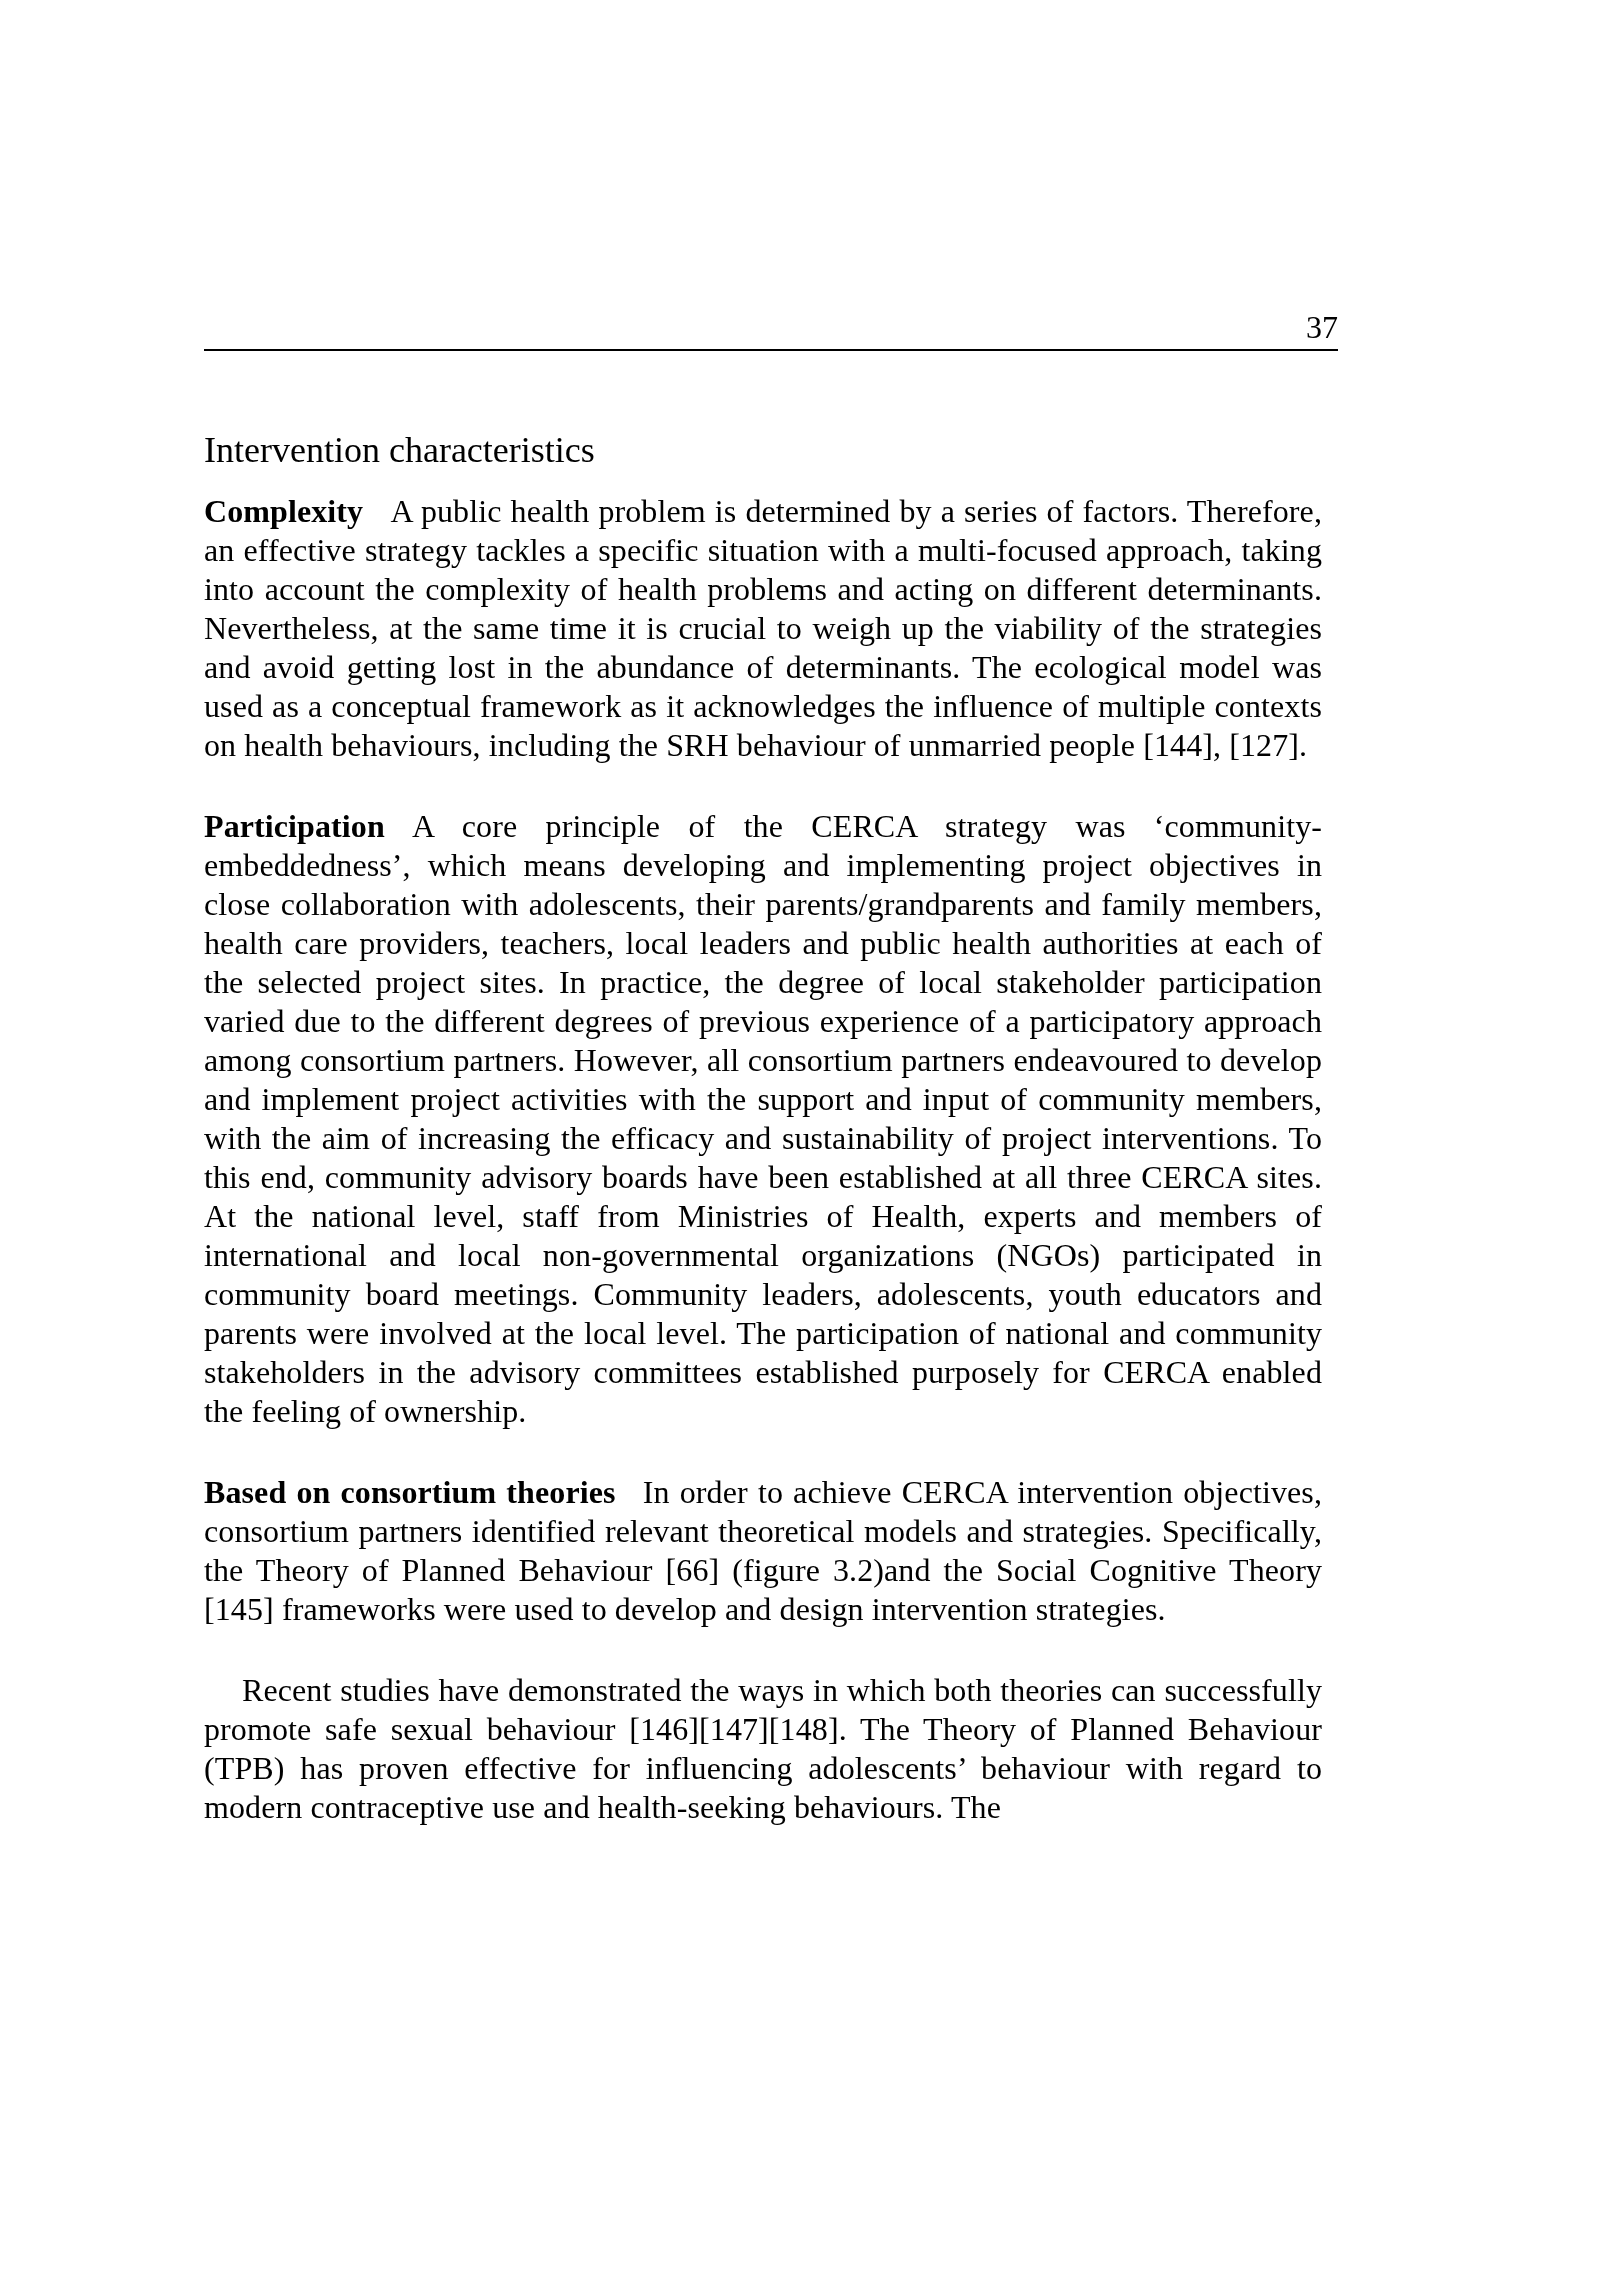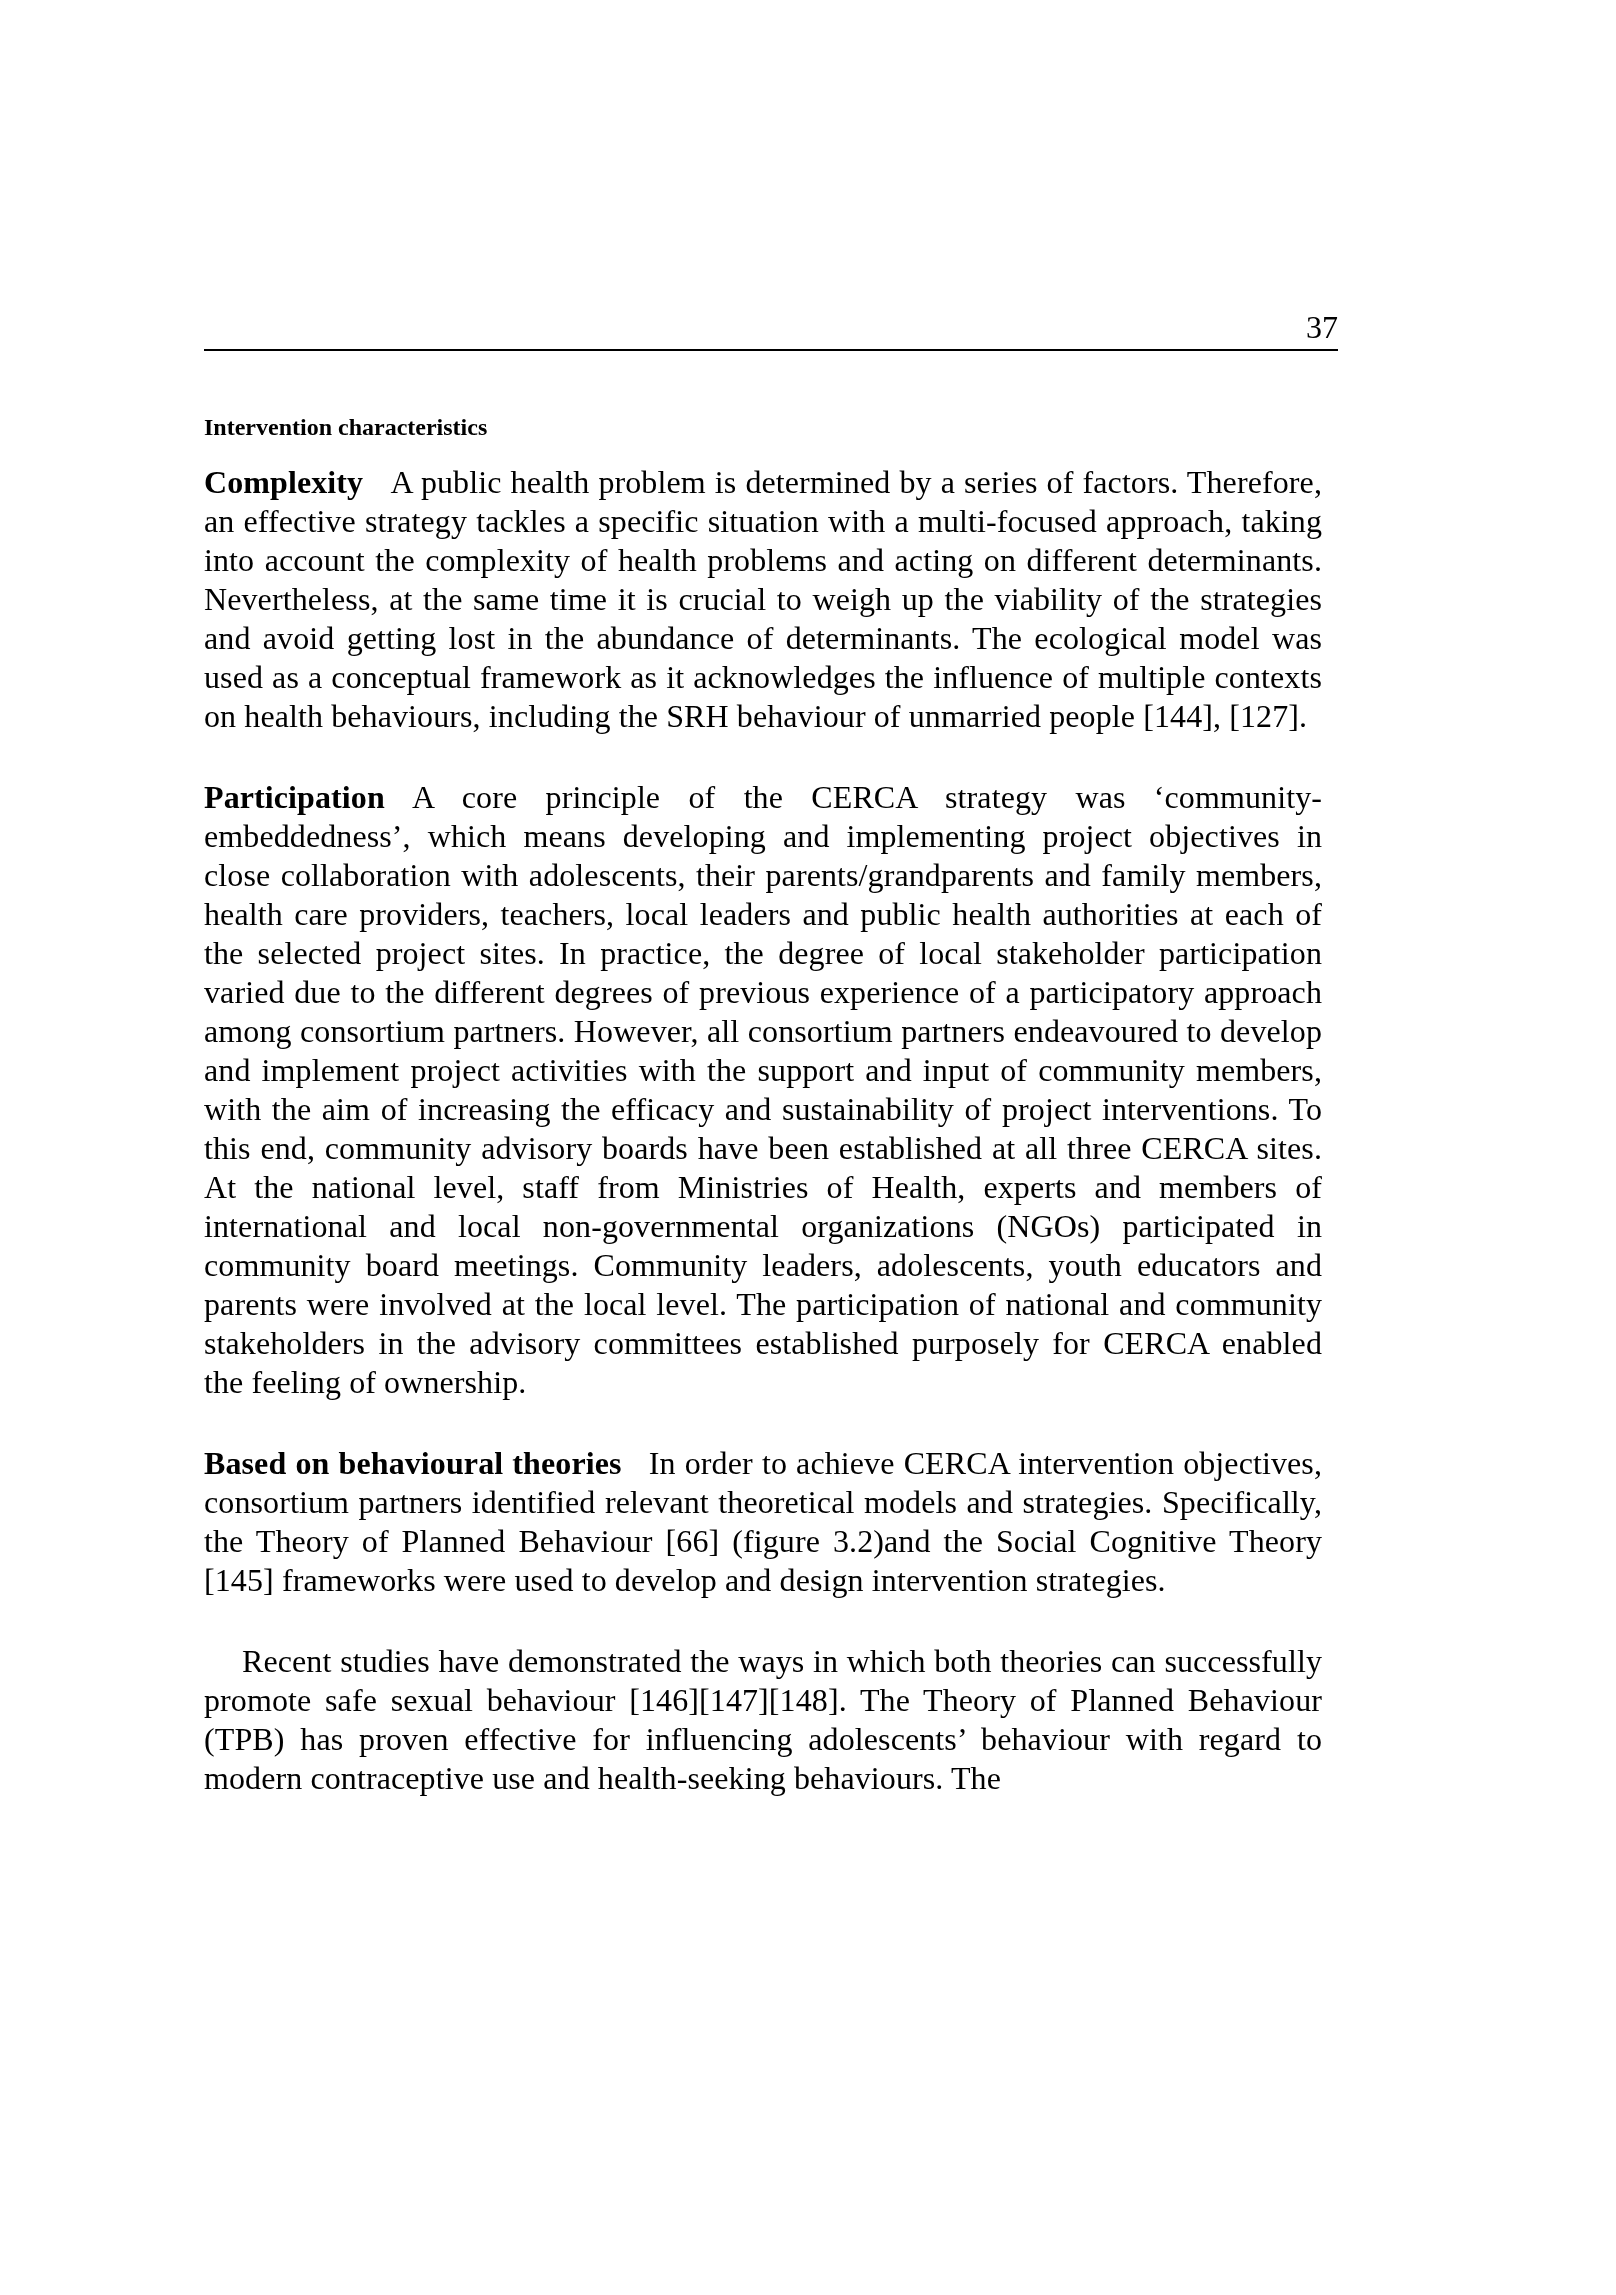--- a/index.html
+++ b/index.html
@@ -42,24 +42,24 @@
     border: none;
     margin: 0;
   }
   .doc {
     position: absolute;
     top: 406px;
     left: 0;
     width: 100%;
   }
   .section-heading {
-    font-size: 24px;
-    font-weight: bold;
+    font-size: 36px;
+    font-weight: normal;
     line-height: 1.12;
-    margin: 0 0 22px 0;
+    margin: 16px 0 22px 0;
   }
   .para {
     font-size: 32px;
     line-height: 39px;
     text-align: justify;
     margin: 0 16px 42px 0;
     letter-spacing: 0.1px;
   }
   .para .lead {
     font-weight: bold;
@@ -85,21 +85,21 @@
 
       <p class="para">
         <span class="lead">Complexity</span><span>A public health problem is determined by a series of factors. Therefore, an effective strategy tackles a specific situation with a multi-focused approach, taking into account the complexity of health problems and acting on different determinants. Nevertheless, at the same time it is crucial to weigh up the viability of the strategies and avoid getting lost in the abundance of determinants. The ecological model was used as a conceptual framework as it acknowledges the influence of multiple contexts on health behaviours, including the SRH behaviour of unmarried people [144], [127].</span>
       </p>
 
       <p class="para">
         <span class="lead">Participation</span><span>A core principle of the CERCA strategy was ‘community-embeddedness’, which means developing and implementing project objectives in close collaboration with adolescents, their parents/grandparents and family members, health care providers, teachers, local leaders and public health authorities at each of the selected project sites. In practice, the degree of local stakeholder participation varied due to the different degrees of previous experience of a participatory approach among consortium partners. However, all consortium partners endeavoured to develop and implement project activities with the support and input of community members, with the aim of increasing the efficacy and sustainability of project interventions. To this end, community advisory boards have been established at all three CERCA sites. At the national level, staff from Ministries of Health, experts and members of international and local non-governmental organizations (NGOs) participated in community board meetings. Community leaders, adolescents, youth educators and parents were involved at the local level. The participation of national and community stakeholders in the advisory committees established purposely for CERCA enabled the feeling of ownership.</span>
       </p>
 
       <p class="para">
-        <span class="lead">Based on behavioural theories</span><span>In order to achieve CERCA intervention objectives, consortium partners identified relevant theoretical models and strategies. Specifically, the Theory of Planned Behaviour [66] (figure 3.2)and the Social Cognitive Theory [145] frameworks were used to develop and design intervention strategies.</span>
+        <span class="lead">Based on consortium theories</span><span>In order to achieve CERCA intervention objectives, consortium partners identified relevant theoretical models and strategies. Specifically, the Theory of Planned Behaviour [66] (figure 3.2)and the Social Cognitive Theory [145] frameworks were used to develop and design intervention strategies.</span>
       </p>
 
       <p class="para indent-first">
         <span>Recent studies have demonstrated the ways in which both theories can successfully promote safe sexual behaviour [146][147][148]. The Theory of Planned Behaviour (TPB) has proven effective for influencing adolescents’ behaviour with regard to modern contraceptive use and health-seeking behaviours. The</span>
       </p>
 
     </div>
   </div>
 </div>
 

